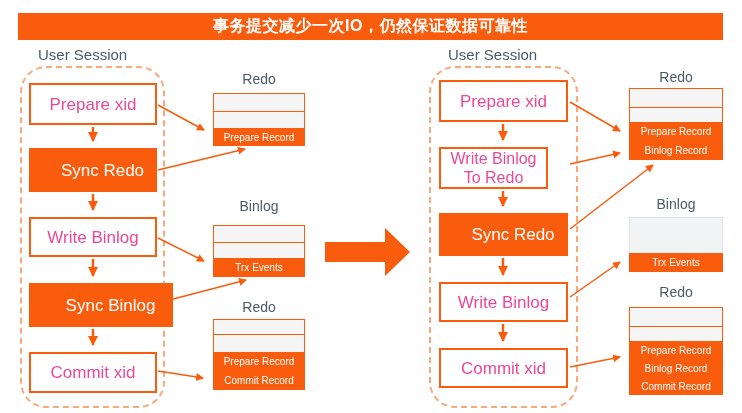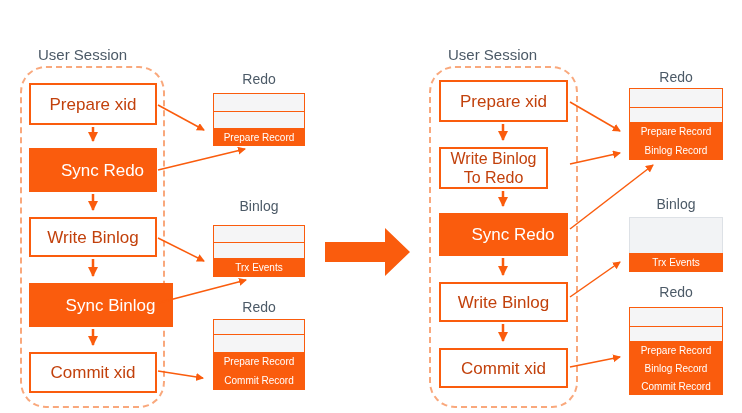--- a/index.html
+++ b/index.html
@@ -13,21 +13,21 @@
     display:flex;align-items:center;justify-content:center;letter-spacing:.5px;
   }
   .session-label{
     position:absolute;font-size:15px;color:#4C5A67;white-space:nowrap;
   }
   .session-container{
     position:absolute;border:2px dashed #F9A87C;border-radius:26px;box-sizing:border-box;
   }
   .step{
     position:absolute;box-sizing:border-box;border:2px solid #FA5C0D;background:#ffffff;
-    color:#c2410c;font-size:17px;display:flex;align-items:center;justify-content:center;
+    color:#ec4899;font-size:17px;display:flex;align-items:center;justify-content:center;
     text-align:center;line-height:19px;
   }
   .step.hl{background:#FA5C0D;color:#ffffff;border-color:#FA5C0D;padding-left:19px;}
   .log-title{
     position:absolute;font-size:14px;color:#4C5A67;text-align:center;
   }
   .log-box{position:absolute;box-sizing:border-box;border-radius:25px;}
   .log-row{
     box-sizing:border-box;background:#F5F5F6;border:1px solid #FA5C0D;border-bottom:none;
   }
@@ -36,20 +36,21 @@
     box-sizing:border-box;background:#FA5C0D;color:#ffffff;font-size:10px;
     display:flex;align-items:center;justify-content:center;
   }
   svg.overlay{position:absolute;left:0;top:0;pointer-events:none;}
 </style>
 </head>
 <body>
 
 <div class="canvas">
 
+  <div class="title-bar">事务提交减少一次IO，仍然保证数据可靠性</div>
 
   <div class="session-label" style="left:38px;top:46px;">User Session</div>
   <div class="session-container" style="left:20px;top:66px;width:145px;height:342px;"></div>
 
   <div class="step" style="left:29px;top:83px;width:128px;height:42px;">Prepare xid</div>
   <div class="step hl" style="left:29px;top:148px;width:128px;height:44px;">Sync Redo</div>
   <div class="step" style="left:29px;top:217px;width:128px;height:40px;">Write Binlog</div>
   <div class="step hl" style="left:29px;top:283px;width:144px;height:44px;">Sync Binlog</div>
   <div class="step" style="left:29px;top:352px;width:128px;height:41px;">Commit xid</div>
 

